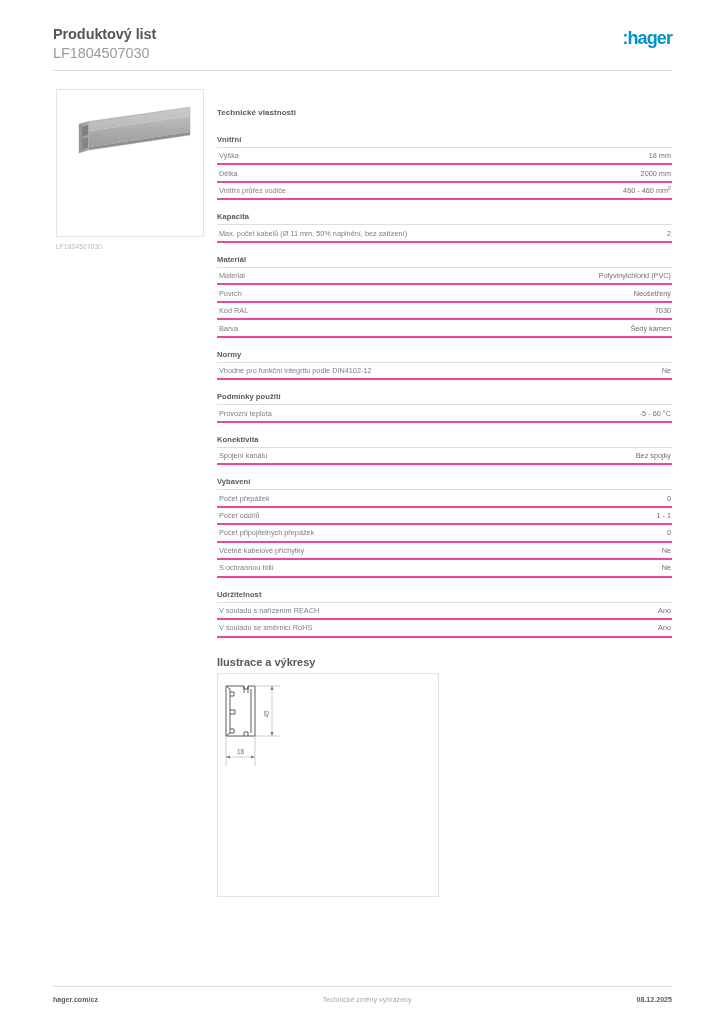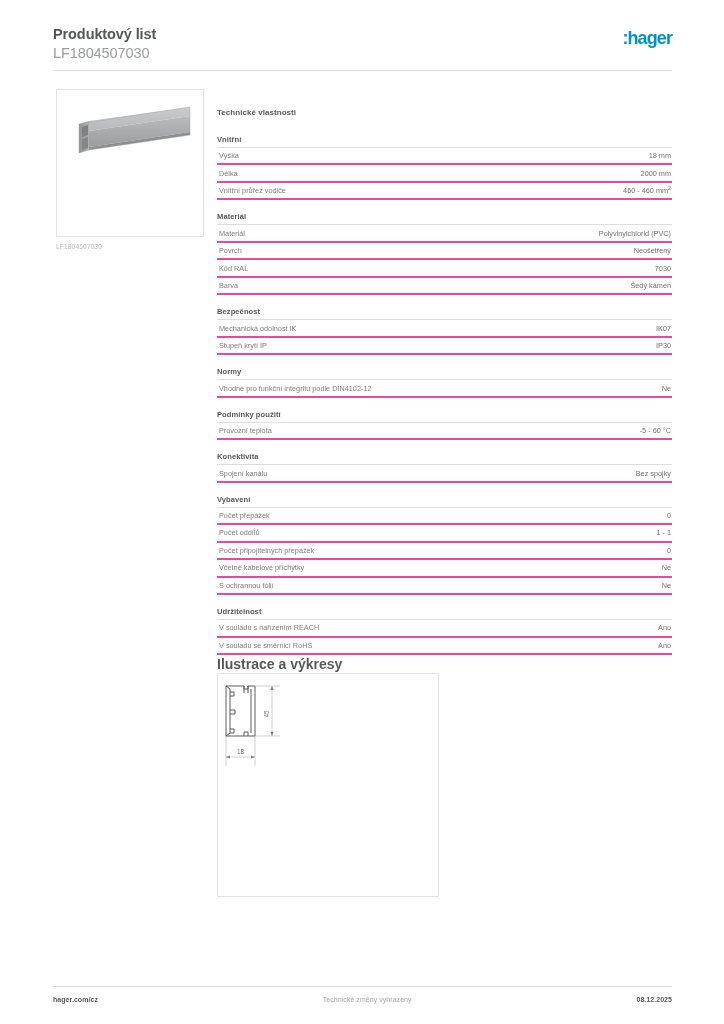--- a/index.html
+++ b/index.html
@@ -155,21 +155,21 @@
     font-size: 5.2px;
     vertical-align: super;
     line-height: 0;
   }
 
   
   .drawings-title {
     position: absolute;
     left: 217px;
     top: 656px;
-    font-size: 14px;
+    font-size: 11px;
     font-weight: bold;
     color: #58595b;
   }
 
   .drawing-box {
     position: absolute;
     left: 217px;
     top: 673px;
     width: 222px;
     height: 224px;
@@ -285,50 +285,46 @@
               <div class="label">Délka</div>
               <div class="value">2000 mm</div>
             </div>
             <div class="row">
               <div class="label">Vnitřní průřez vodiče</div>
               <div class="value">460 - 460 mm<sup>2</sup></div>
             </div>
           </div>
         </div>
         <div class="group">
+          <div class="group-title">Kapacita</div>
+          <div class="rows">
+            <div class="row">
+              <div class="label">Max. počet kabelů (Ø 11 mm, 50% naplnění, bez zařízení)</div>
+              <div class="value">2</div>
+            </div>
+          </div>
+        </div>
+        <div class="group">
           <div class="group-title">Materiál</div>
           <div class="rows">
             <div class="row">
               <div class="label">Materiál</div>
               <div class="value">Polyvinylchlorid (PVC)</div>
             </div>
             <div class="row">
               <div class="label">Povrch</div>
               <div class="value">Neošetřený</div>
             </div>
             <div class="row">
               <div class="label">Kód RAL</div>
               <div class="value">7030</div>
             </div>
             <div class="row">
               <div class="label">Barva</div>
               <div class="value">Šedý kámen</div>
-            </div>
-          </div>
-        </div>
-        <div class="group">
-          <div class="group-title">Bezpečnost</div>
-          <div class="rows">
-            <div class="row">
-              <div class="label">Mechanická odolnost IK</div>
-              <div class="value">IK07</div>
-            </div>
-            <div class="row">
-              <div class="label">Stupeň krytí IP</div>
-              <div class="value">IP30</div>
             </div>
           </div>
         </div>
         <div class="group">
           <div class="group-title">Normy</div>
           <div class="rows">
             <div class="row">
               <div class="label">Vhodné pro funkční integritu podle DIN4102-12</div>
               <div class="value">Ne</div>
             </div>

